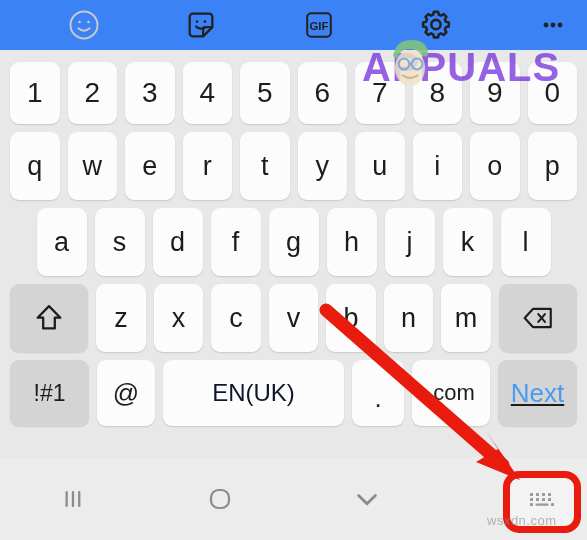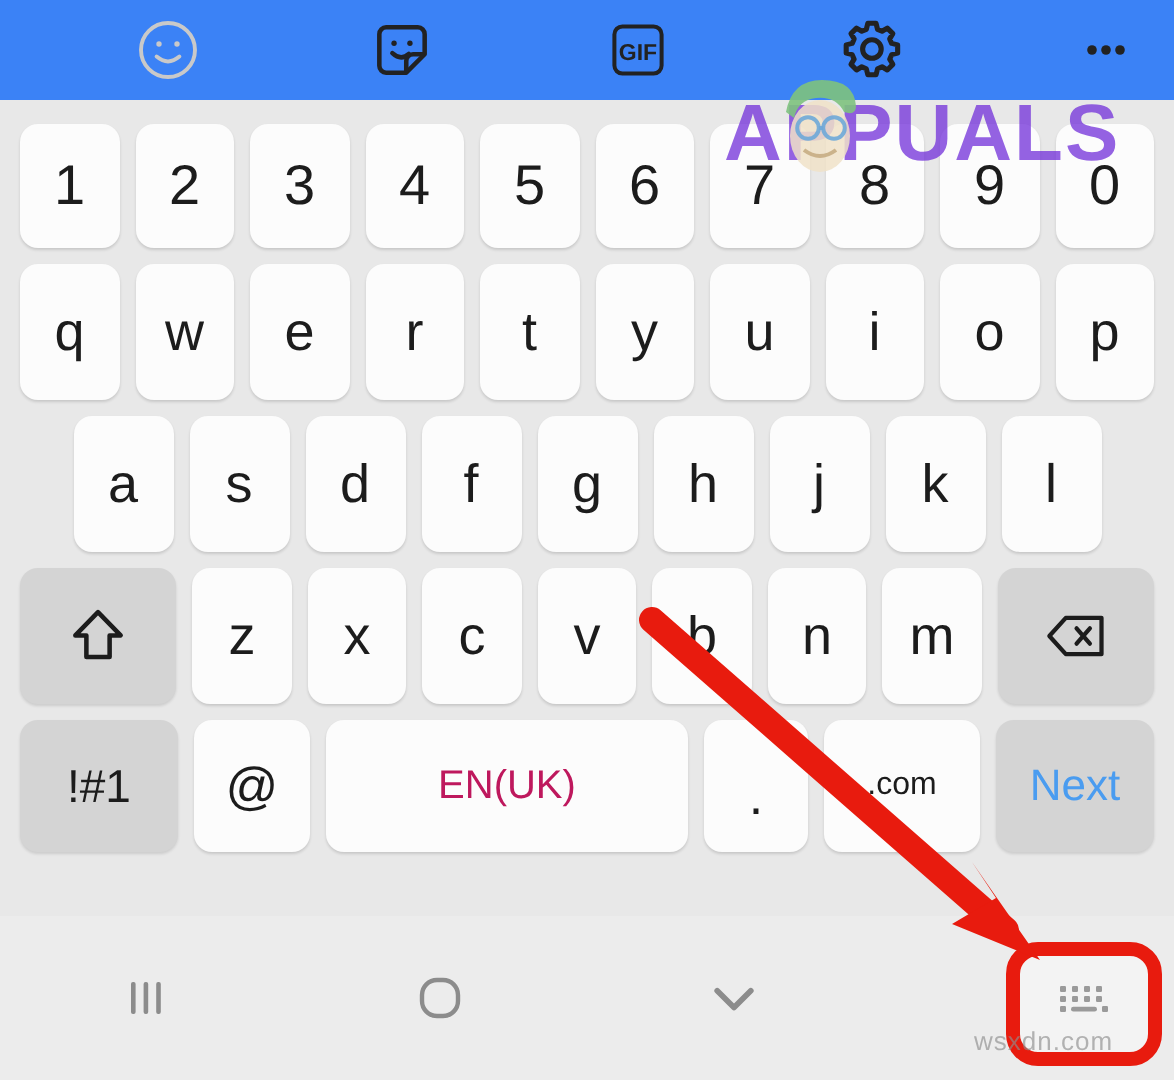--- a/index.html
+++ b/index.html
@@ -80,24 +80,24 @@
   .key.num { width: 50px; font-size: 28px; }
   .key.ltr { width: 50px; }
   .key.fn {
     background: #d4d4d4;
     box-shadow: 0 1px 1.5px rgba(0,0,0,0.12);
   }
   .key.shift { width: 79px; }
   .key.back  { width: 79px; }
   .key.sym   { width: 79px; font-size: 23px; }
   .key.at    { width: 58px; font-size: 26px; }
-  .key.space { flex: 1 1 auto; font-size: 20px; color: #be185d; }
+  .key.space { flex: 1 1 auto; font-size: 24px; color: #0f172a; }
   .key.period{ width: 52px; font-size: 26px; align-items: flex-end; padding-bottom: 12px; }
-  .key.dotcom{ width: 78px; font-size: 16px; }
-  .key.next  { width: 79px; font-size: 22px; }
+  .key.dotcom{ width: 78px; font-size: 22px; }
+  .key.next  { width: 79px; font-size: 26px; text-decoration: underline; }
   .key.next .lbl { color: #4a9cf0; }
 
   .key svg { display: block; }
 
   
   #navbar {
     position: absolute;
     left: 0; top: 458px;
     width: 587px;
     height: 82px;

